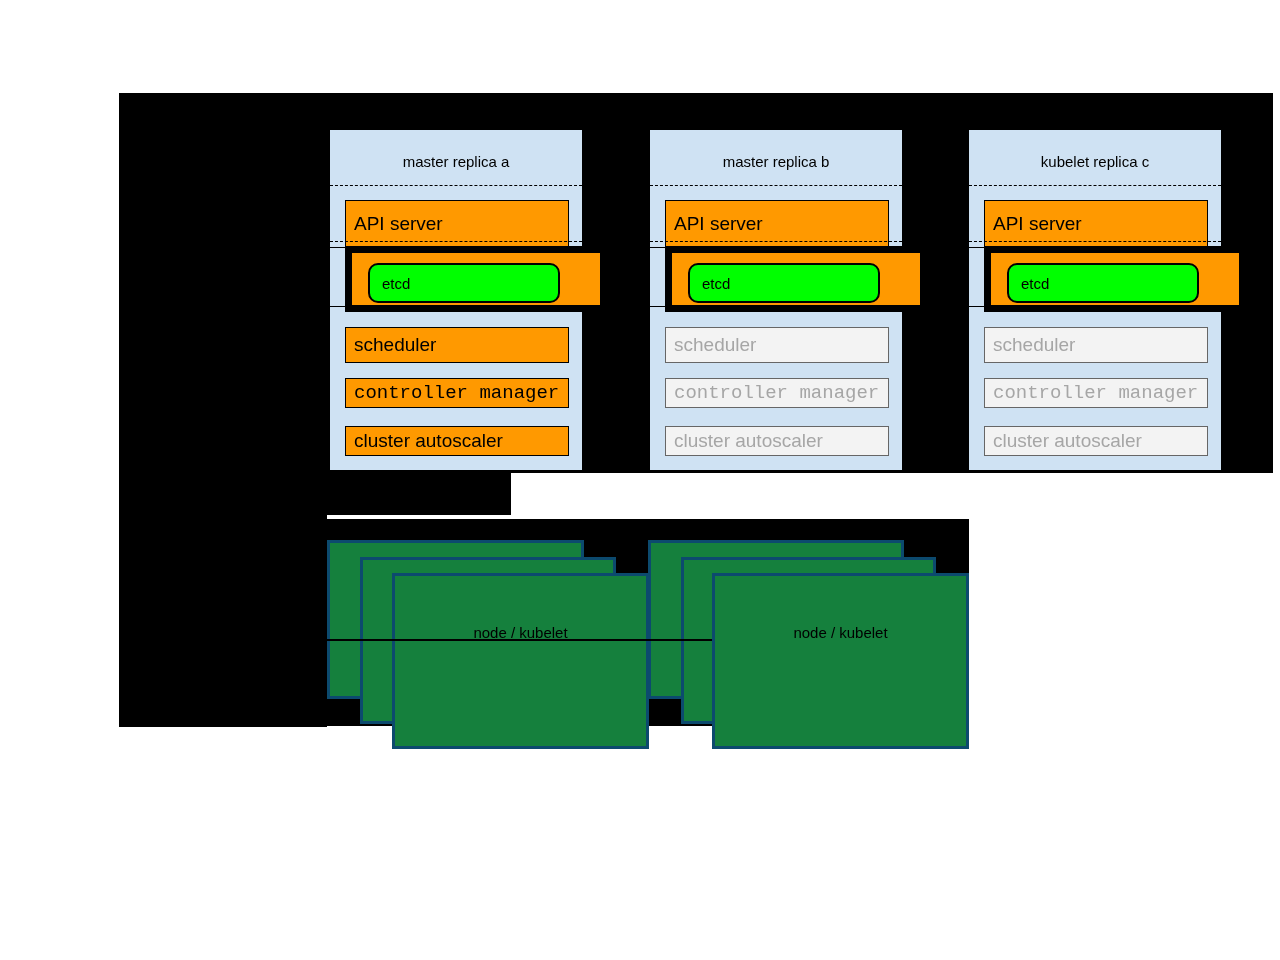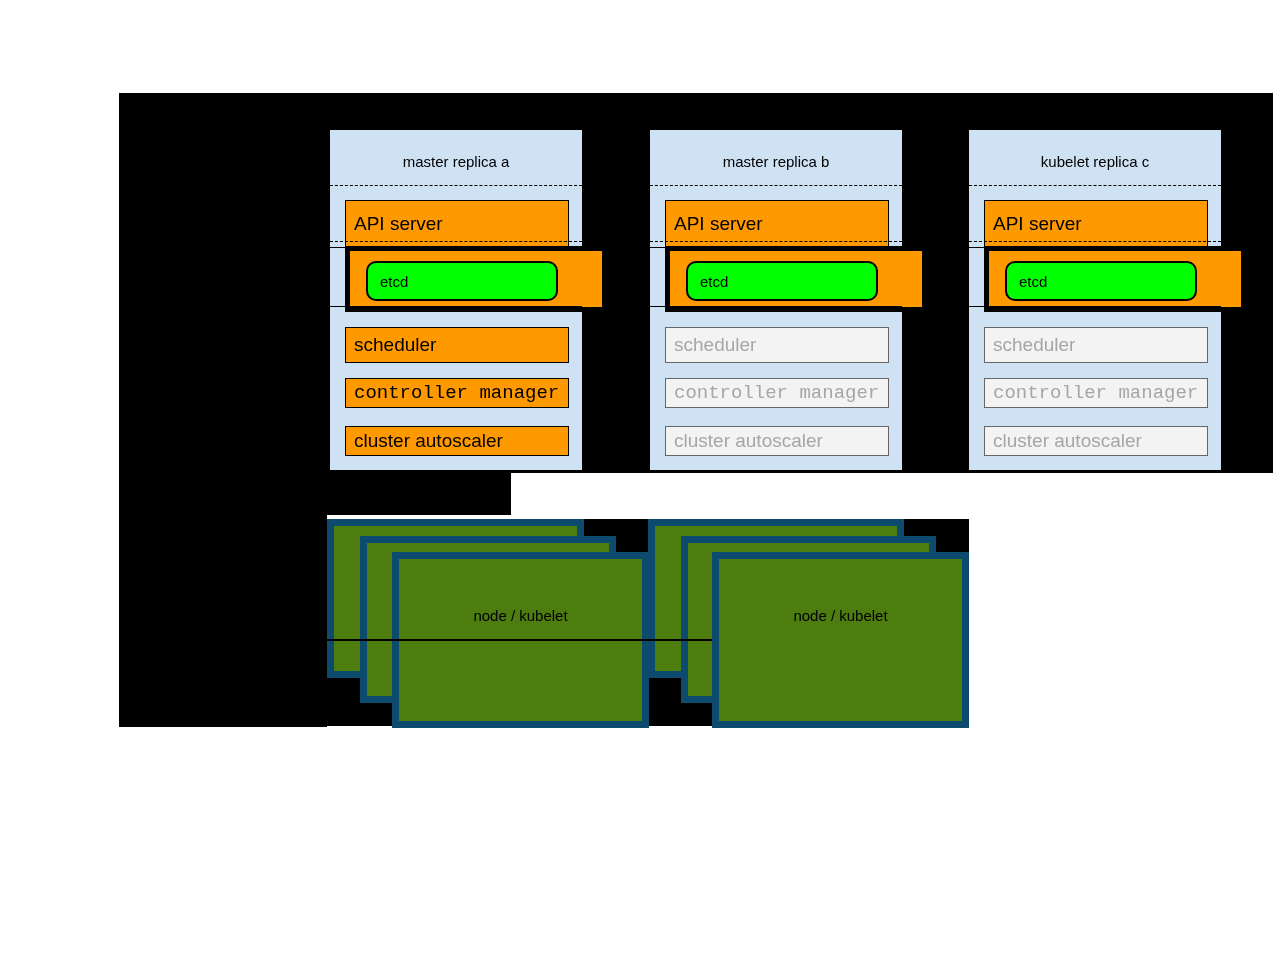--- a/index.html
+++ b/index.html
@@ -25,33 +25,33 @@
   .comp{
     position:absolute;left:15px;width:224px;box-sizing:border-box;
     background:#ff9900;border:1px solid #000;
     display:flex;align-items:center;
     font-size:19px;color:#000;padding-left:8px;
   }
   .comp.inactive{background:#f3f3f3;border:1px solid #666;color:#a6a6a6;}
   .apibox{top:70px;height:47px;}
   .etcdwrap{
     position:absolute;left:15px;top:116px;width:262px;height:66px;
-    box-sizing:border-box;background:#ff9900;border:5px solid #000000;
+    box-sizing:border-box;background:#ff9900;border:7px solid #000000;
   }
   .etcd{
     position:absolute;left:16px;top:10px;width:192px;height:40px;
     box-sizing:border-box;background:#00ff00;border:2px solid #000;border-radius:10px;
     display:flex;align-items:center;padding-left:12px;font-size:15px;color:#000;
   }
   .sched{top:197px;height:36px;}
   .ctrlm{top:248px;height:30px;font-family:Liberation Mono, monospace;}
   .causc{top:296px;height:30px;}
   
   .nodebox{
-    position:absolute;background:#4d7c0f;border:7px solid #0c4a6e;box-sizing:border-box;
+    position:absolute;background:#15803d;border:3px solid #0c4a6e;box-sizing:border-box;margin-top:21px;
   }
   .nodelabel{
     position:absolute;left:0;top:36px;width:100%;height:40px;
     display:flex;align-items:center;justify-content:center;
     font-size:15px;color:#000;
   }
   .node-divider{
     position:absolute;left:327px;top:639px;width:385px;height:2px;background:#000;z-index:30;
   }
   .z1{z-index:1}.z2{z-index:2}.z3{z-index:3}

